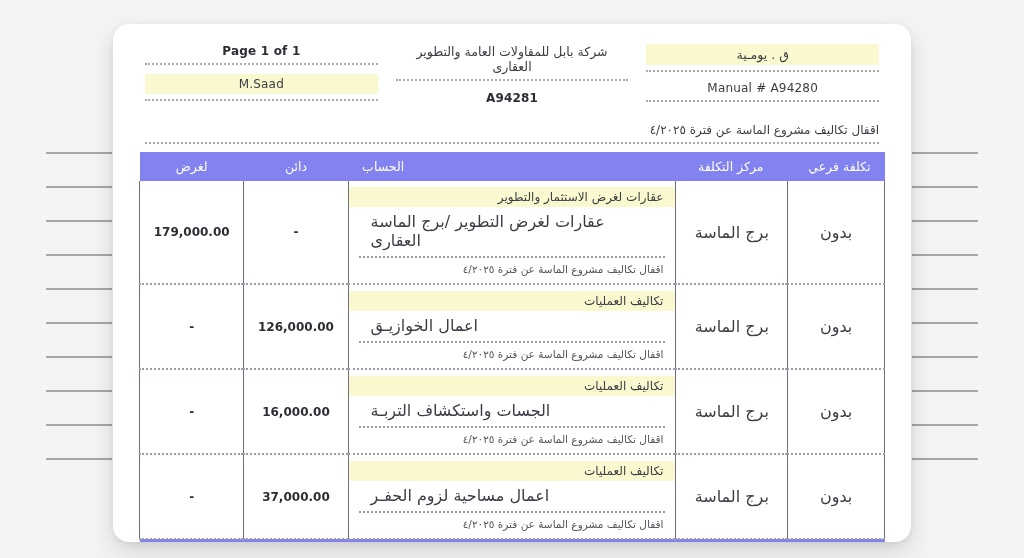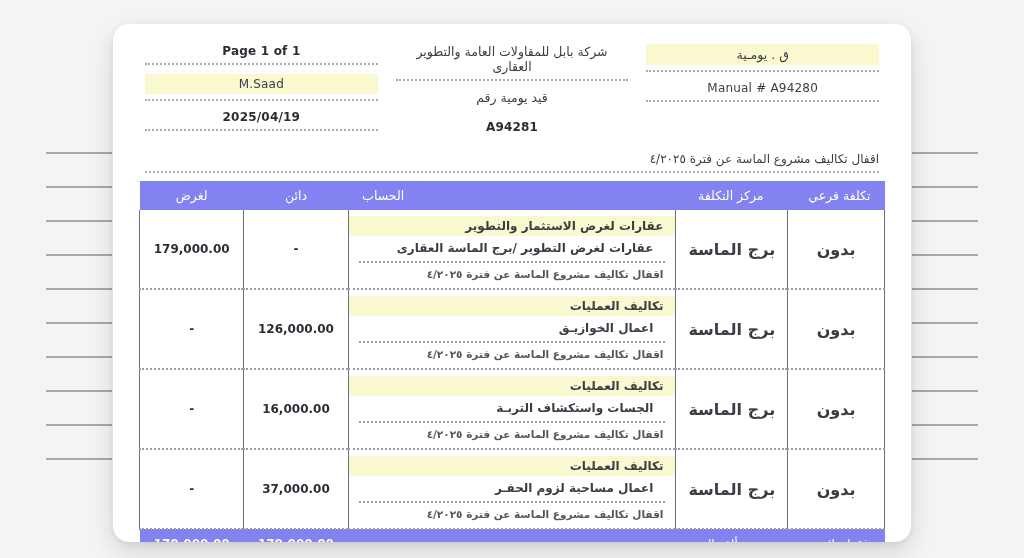--- a/index.html
+++ b/index.html
@@ -125,21 +125,20 @@
   table.jv thead th.sub   { text-align: right; padding-right: 14px; }
   table.jv thead th.ctr   { padding-right: 14px; }
 
   table.jv tbody td {
     border-right: 1px solid #6f6f7a;
     border-left: 1px solid #6f6f7a;
     border-bottom: 2px dotted #9b9bb0;
     vertical-align: middle;
     padding: 6px 0;
     height: 68px;
-    font-weight: bold;
   }
   table.jv tbody tr:last-child td { border-bottom: 2px dotted #9b9bb0; }
 
   td.c-debit, td.c-credit {
     text-align: center;
     font-size: 12px;
     font-weight: bold;
     color: #2c2c35;
     direction: ltr;
   }
@@ -153,22 +152,22 @@
   td.c-account { padding: 0; }
   .acct-stack { padding: 0; }
   .acct-stack .a-name {
     background: #faf8cf;
     text-align: right;
     font-size: 12px;
     color: #3c3c46;
     padding: 3px 12px;
   }
   .acct-stack .a-sub {
-    text-align: right;
-    font-size: 12px;
+    text-align: left;
+    font-size: 16px;
     color: #3c3c46;
     padding: 5px 12px 6px 12px;
     border-bottom: 2px dotted #9b9bb0;
     margin: 0 10px;
   }
   .acct-stack .a-note {
     text-align: right;
     font-size: 10.5px;
     color: #55555f;
     padding: 5px 12px 2px 12px;
@@ -231,36 +230,30 @@
       <div class="dotted-under">
         <span class="txt-en-plain">Manual # A94280</span>
       </div>
     </div>
 
     <div class="hcell">
       <div class="dotted-under">
         <span class="txt-ar">شركة بابل للمقاولات العامة والتطوير العقارى</span>
       </div>
       <div class="dotted-under noline">
-        <span class="txt-ar">قيد يومية رقم</span>
-      </div>
-      <div class="dotted-under noline">
         <span class="txt-en">A94281</span>
       </div>
     </div>
 
     <div class="hcell">
       <div class="dotted-under">
         <span class="txt-en">Page 1 of 1</span>
       </div>
       <div class="dotted-under">
         <span class="txt-en-plain hl">M.Saad</span>
-      </div>
-      <div class="dotted-under">
-        <span class="txt-en">2025/04/19</span>
       </div>
     </div>
   </div>
 
   <div class="desc-row">
     <div class="inner">اقفال تكاليف مشروع الماسة عن فترة ٤/٢٠٢٥</div>
   </div>
 
   <table class="jv">
     <colgroup>

